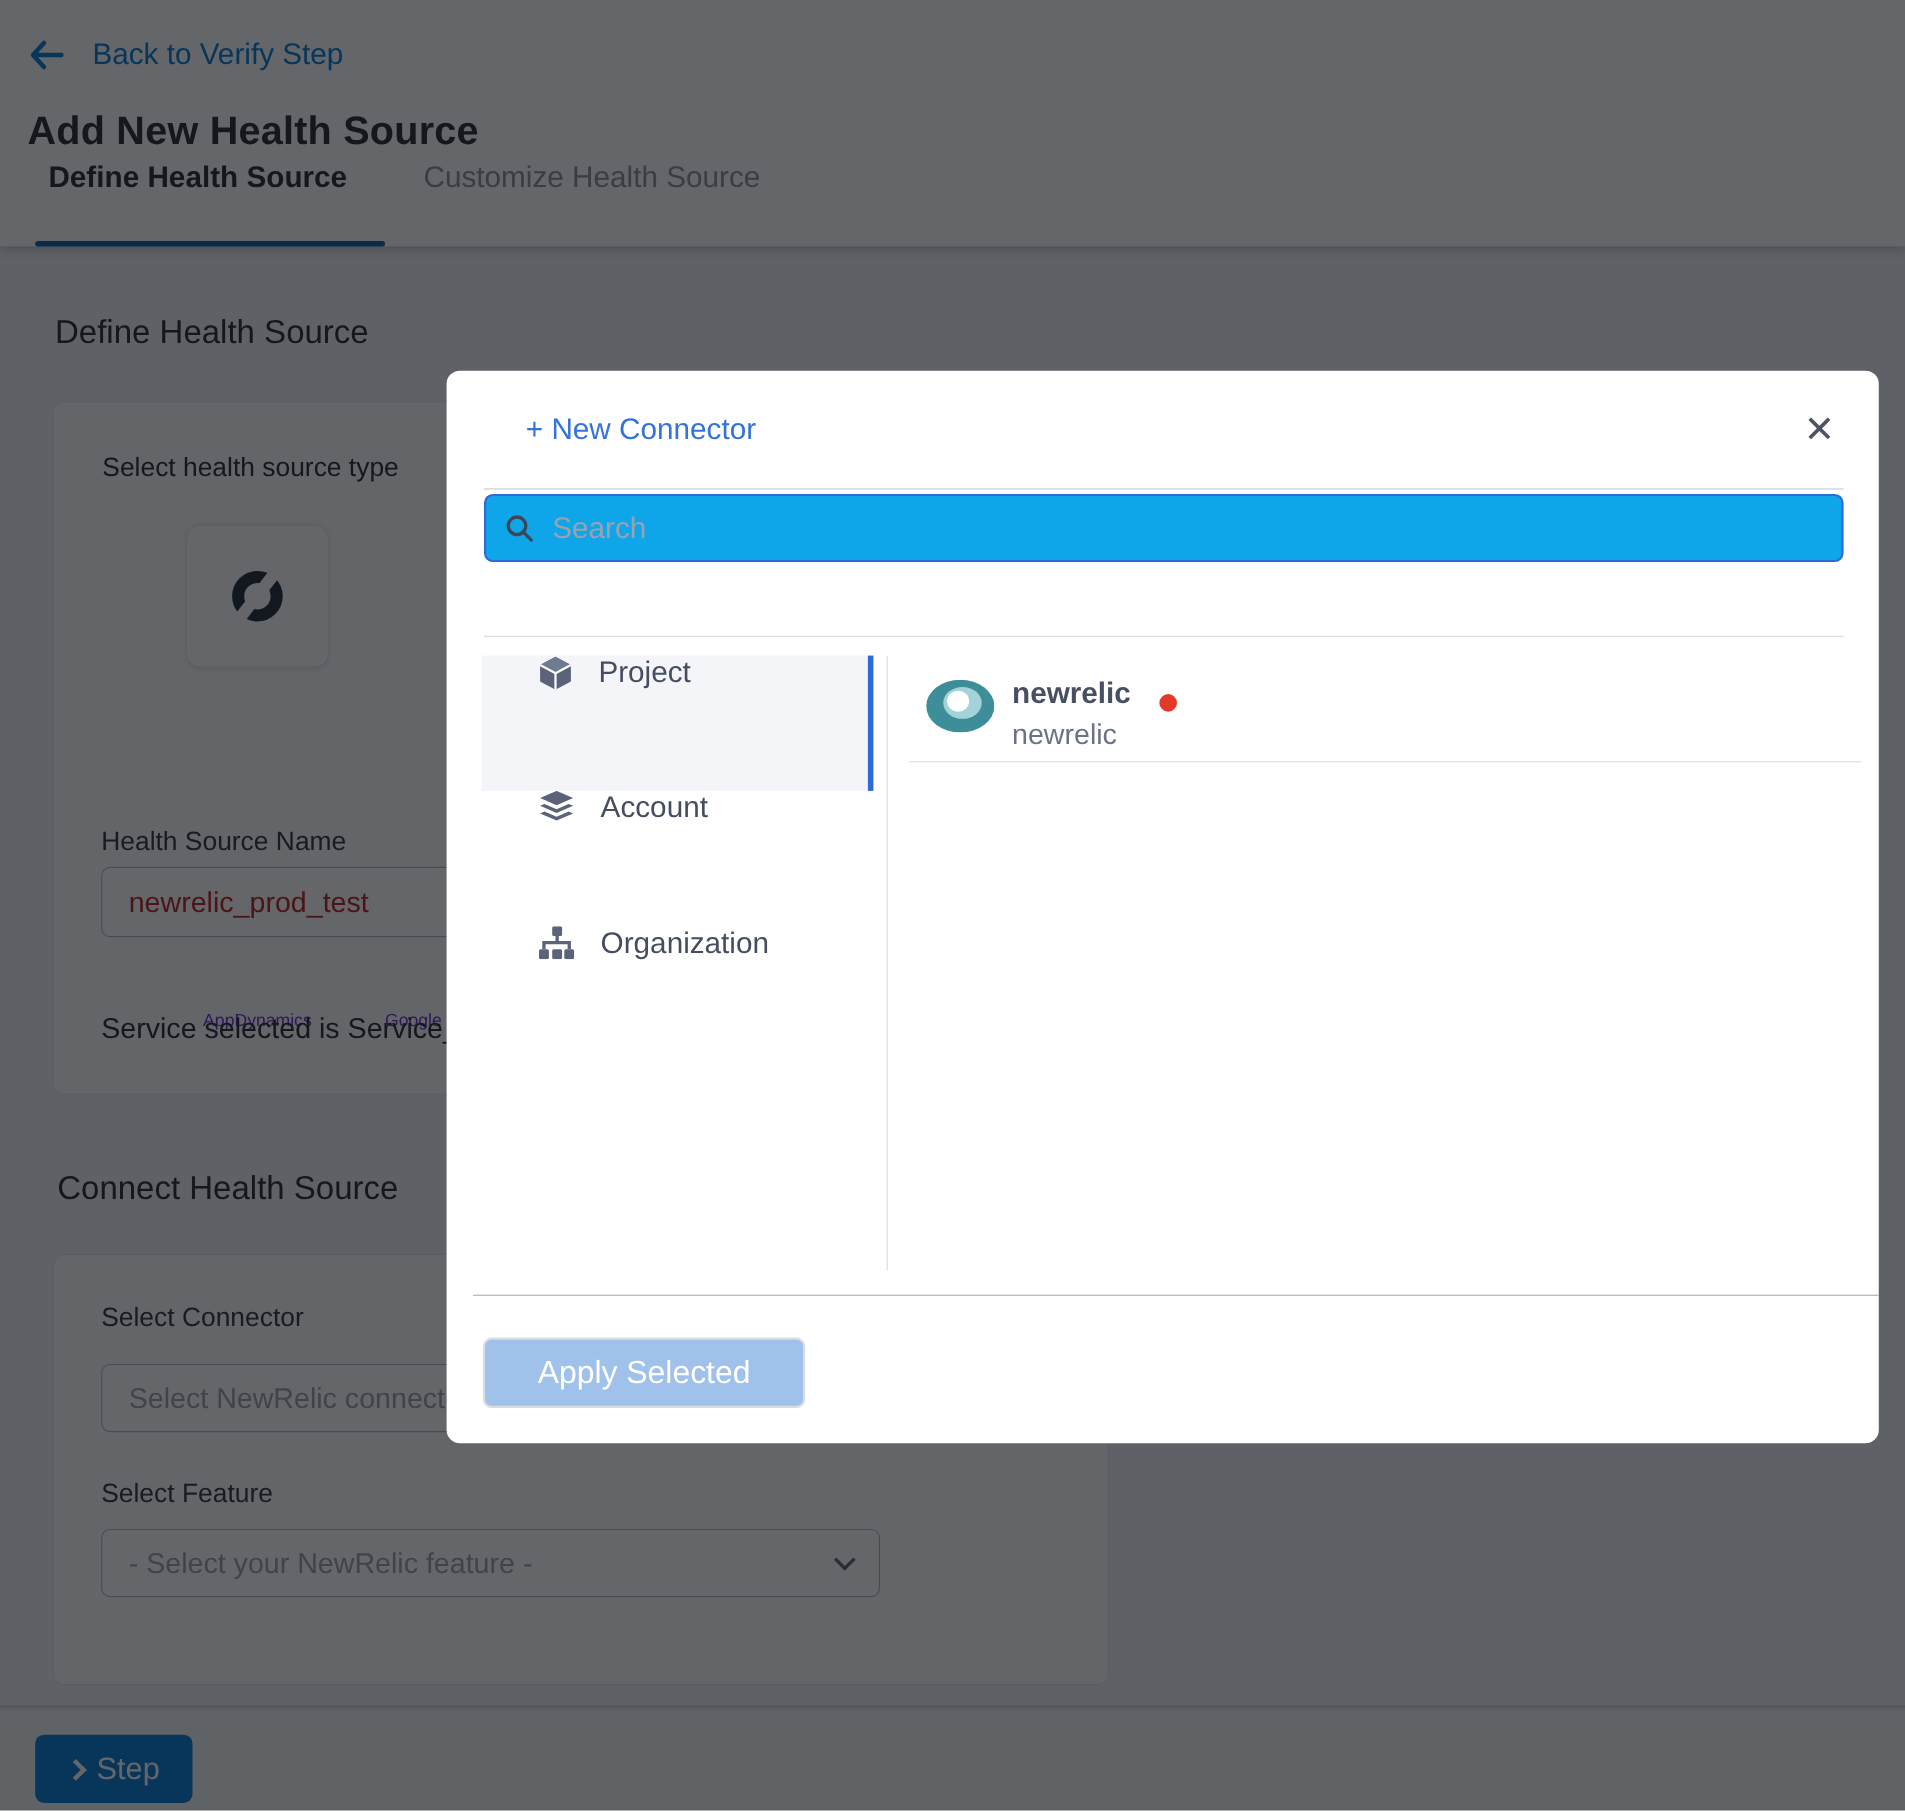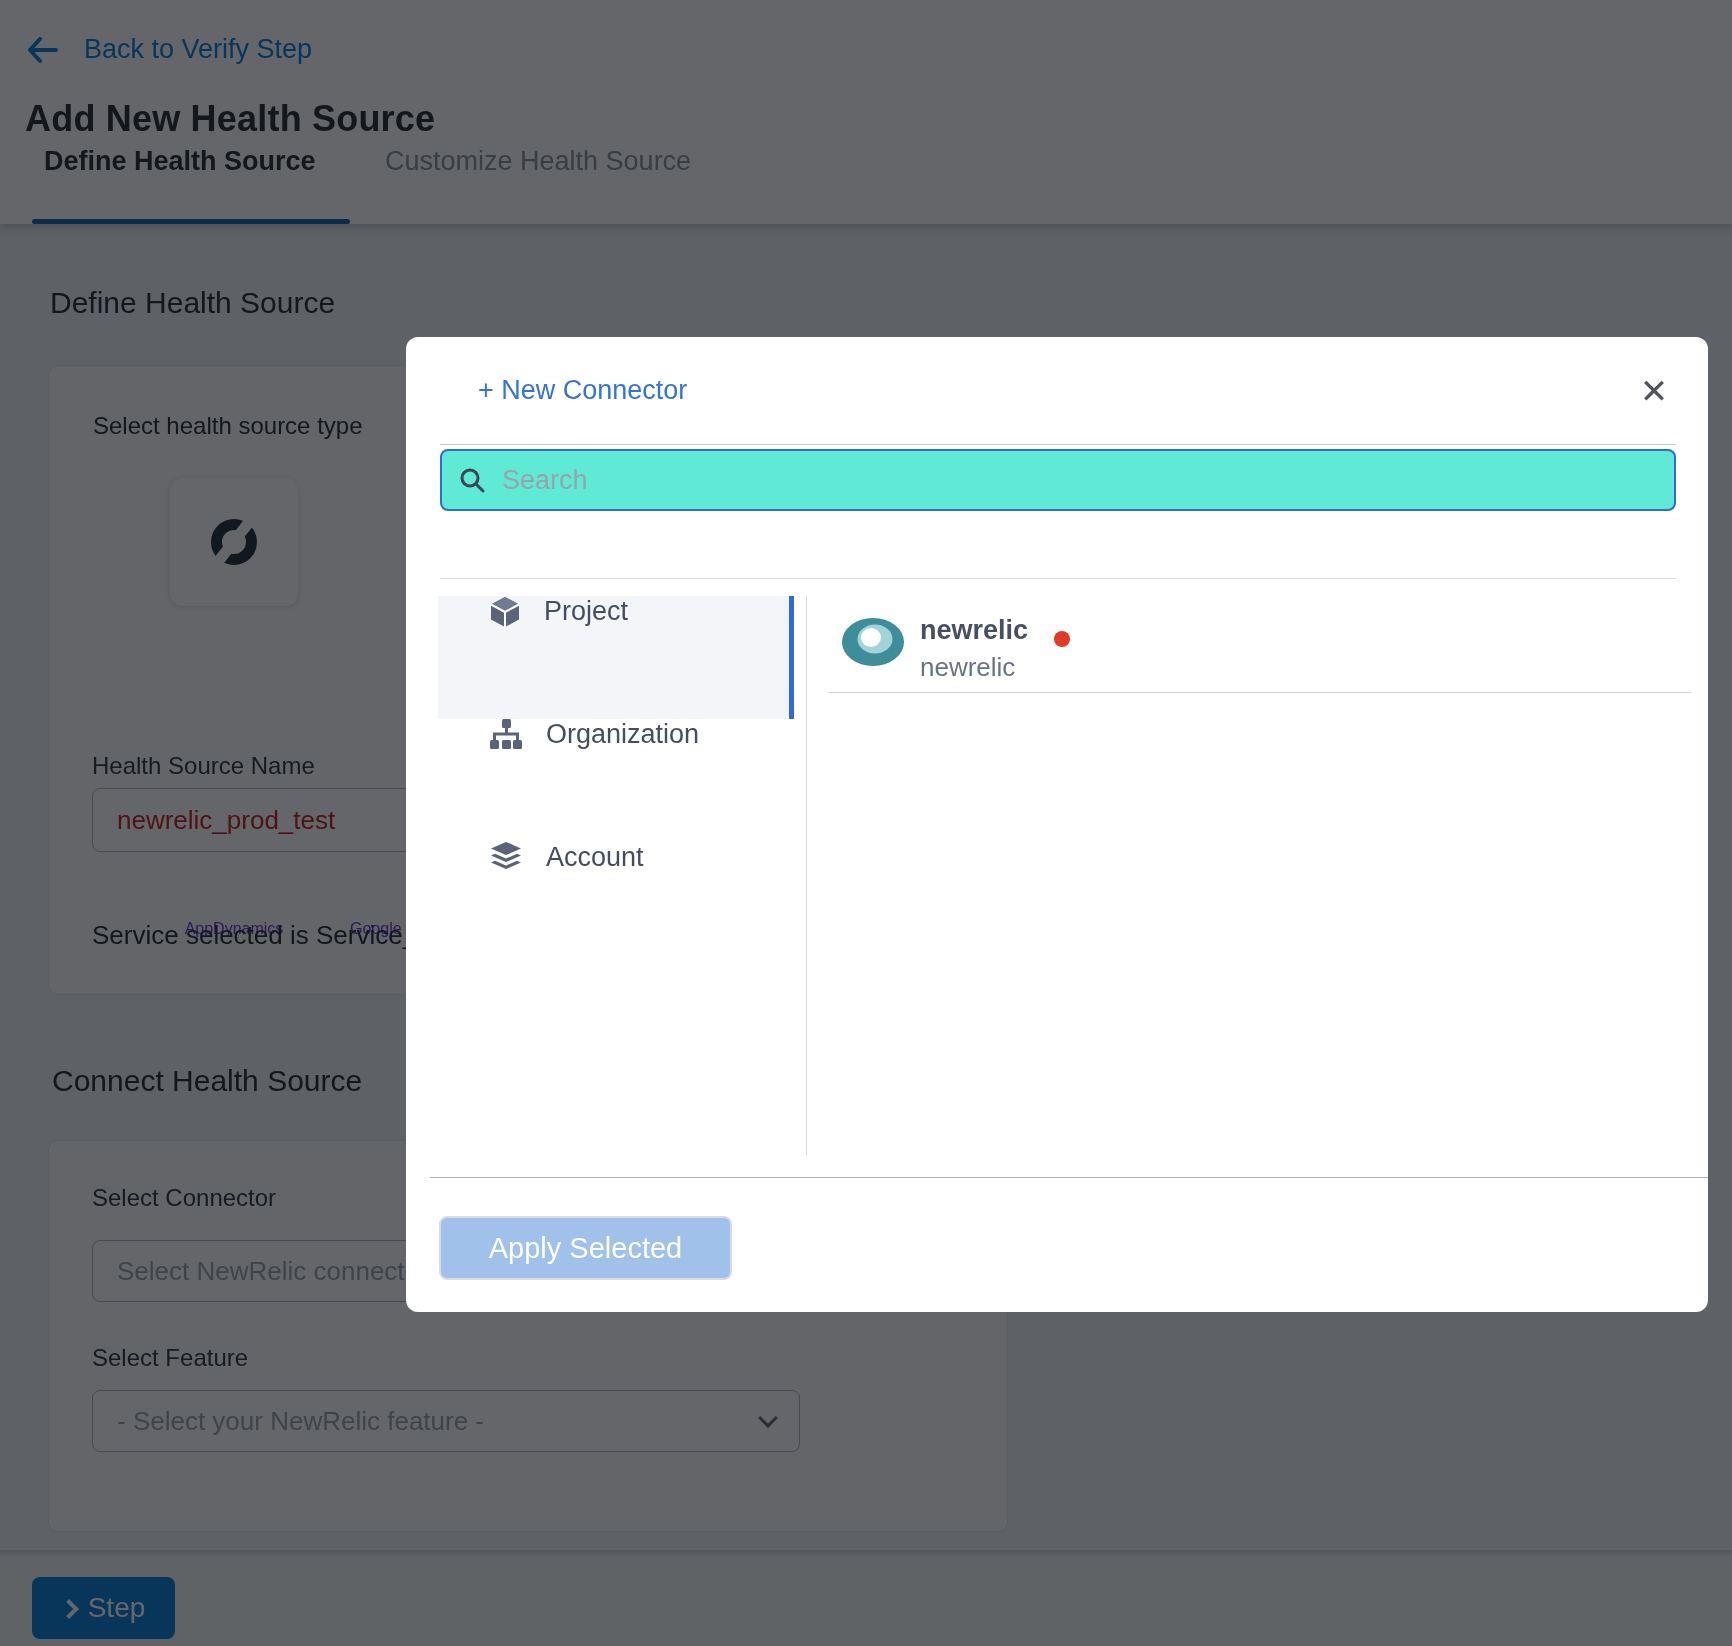--- a/index.html
+++ b/index.html
@@ -74,21 +74,21 @@
   .modal {
     position:absolute; left:406px; top:337px; width:1302px; height:975px;
     background:#ffffff; border-radius:12px; z-index:20;
   }
   .new-connector { position:absolute; left:72px; top:38px; font-size:27px; font-weight:500; color:#3473db; cursor:pointer; }
   .modal-close { position:absolute; left:1222px; top:28px; width:52px; height:52px; border:none; background:transparent;
     font-size:34px; color:#4e5362; cursor:pointer; line-height:52px; text-align:center; }
   .search-hairline { position:absolute; left:34px; top:107px; width:1236px; height:1px; background:#c3c8d2; }
   .search-wrap {
     position:absolute; left:34px; top:112px; width:1236px; height:62px;
-    border:2px solid #2f6bd8; border-radius:8px; background:#5eead4; display:flex; align-items:center; padding:0 16px;
+    border:2px solid #2f6bd8; border-radius:8px; background:#0ea5e9; display:flex; align-items:center; padding:0 16px;
   }
   .search-input { flex:1; border:none; outline:none; font-family:"Liberation Sans", sans-serif;
     font-size:27px; color:#22272d; margin-left:16px; background:transparent; }
   .search-input::placeholder { color:#9aa2b0; }
   .modal-divider { position:absolute; background:#d8dbe1; }
 
   .scope-list { position:absolute; left:32px; top:259px; width:356px; }
   .scope-item { height:123px; display:flex; gap:24px; padding-left:52px;
     position:relative; cursor:pointer; }
   .scope-item.active { background:#f4f5f8; }
@@ -198,38 +198,38 @@
           <path d="M15 1 L29 8.5 L15 16 L1 8.5 Z" fill="#707a90"></path>
           <path d="M15 16 V31" stroke="#ffffff" stroke-width="2"></path>
           <path d="M1 8.5 L15 16 L29 8.5" fill="none" stroke="#ffffff" stroke-width="2"></path>
         </svg>
       </span>
       <span class="scope-label">Project</span>
     </div>
     <div class="scope-item">
       <span>
         <svg width="32" height="30" viewBox="0 0 32 30">
+          <path d="M16 0 L31 6.5 L16 13 L1 6.5 Z" fill="#5b6378"></path>
+          <path d="M1 13.5 L16 20 L31 13.5 L27 11.8 L16 16.6 L5 11.8 Z" fill="#5b6378"></path>
+          <path d="M1 20.5 L16 27 L31 20.5 L27 18.8 L16 23.6 L5 18.8 Z" fill="#5b6378"></path>
+        </svg>
+      </span>
+      <span class="scope-label">Account</span>
+    </div>
+    <div class="scope-item">
+      <span>
+        <svg width="32" height="30" viewBox="0 0 32 30">
           <rect x="12" y="0" width="9" height="9" rx="1.5" fill="#5b6378"></rect>
           <rect x="0" y="21" width="9" height="9" rx="1.5" fill="#5b6378"></rect>
           <rect x="12" y="21" width="9" height="9" rx="1.5" fill="#5b6378"></rect>
           <rect x="23" y="21" width="9" height="9" rx="1.5" fill="#5b6378"></rect>
           <path d="M16.5 9 V15 M4.5 21 V15 H27.5 V21" fill="none" stroke="#5b6378" stroke-width="3"></path>
         </svg>
       </span>
       <span class="scope-label">Organization</span>
-    </div>
-    <div class="scope-item">
-      <span>
-        <svg width="32" height="30" viewBox="0 0 32 30">
-          <path d="M16 0 L31 6.5 L16 13 L1 6.5 Z" fill="#5b6378"></path>
-          <path d="M1 13.5 L16 20 L31 13.5 L27 11.8 L16 16.6 L5 11.8 Z" fill="#5b6378"></path>
-          <path d="M1 20.5 L16 27 L31 20.5 L27 18.8 L16 23.6 L5 18.8 Z" fill="#5b6378"></path>
-        </svg>
-      </span>
-      <span class="scope-label">Account</span>
     </div>
   </div>
 
   <div class="modal-divider" style="left:400px; top:259px; width:1px; height:559px;"></div>
 
   <div class="conn-item">
     <span class="nr-logo">
       <svg width="62" height="48" viewBox="0 0 62 48">
         <ellipse cx="31" cy="24" rx="31" ry="24" fill="#3d8e98"></ellipse>
         <ellipse cx="33" cy="21" rx="17.5" ry="14.5" fill="#a3d3d9"></ellipse>

